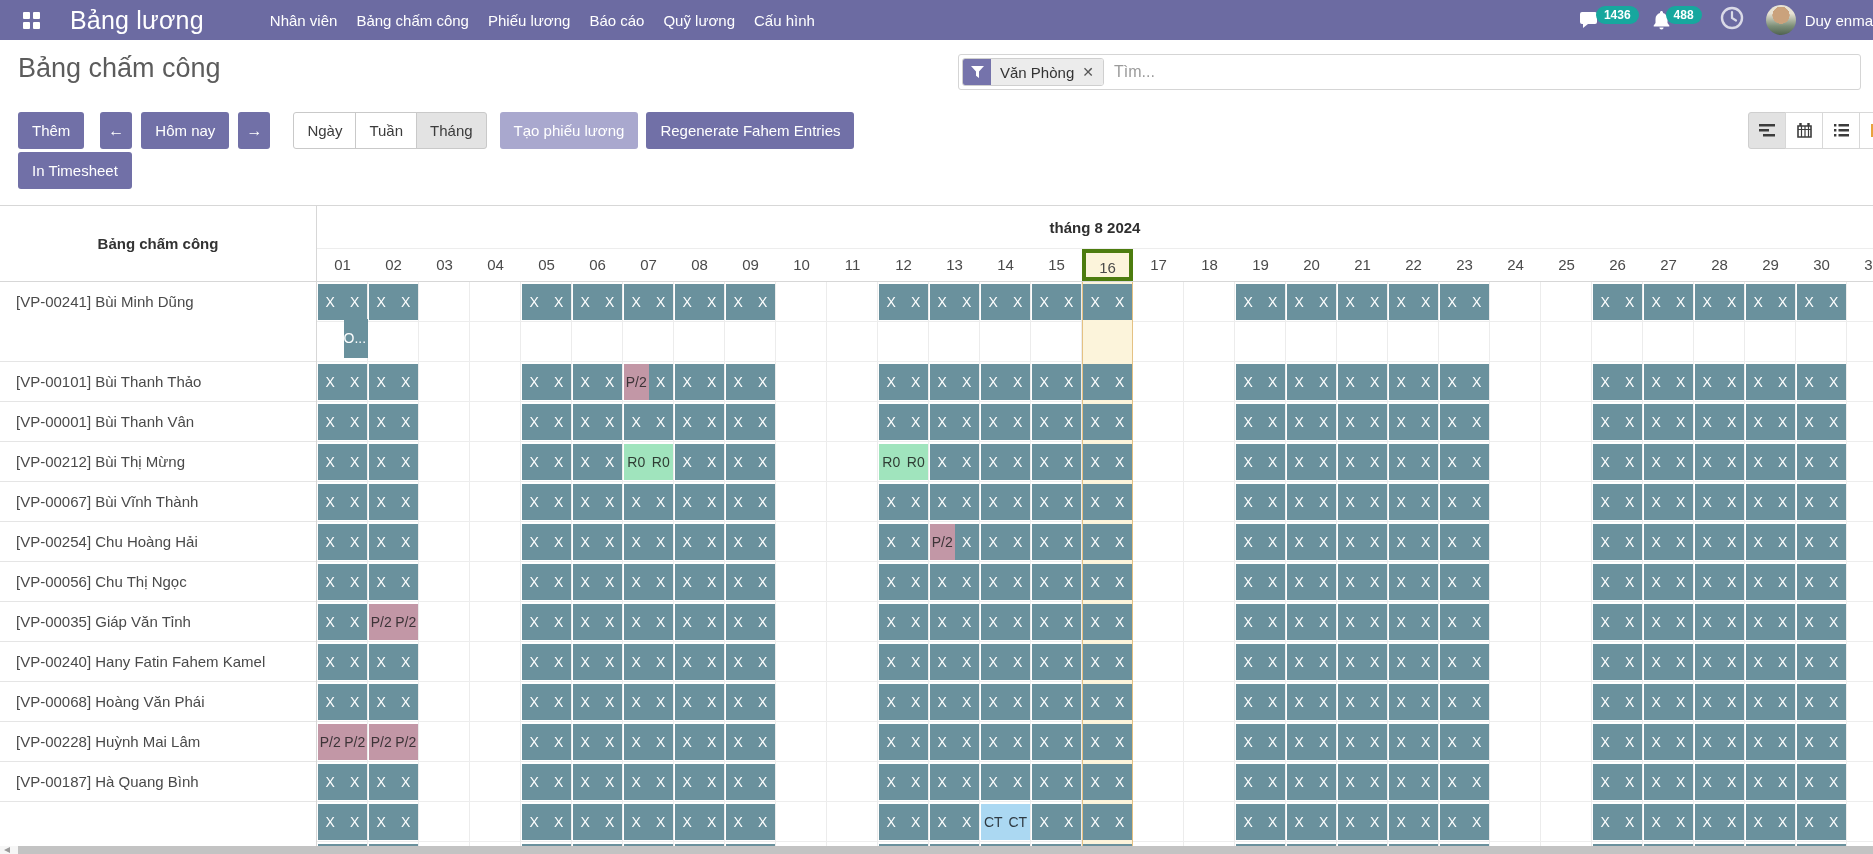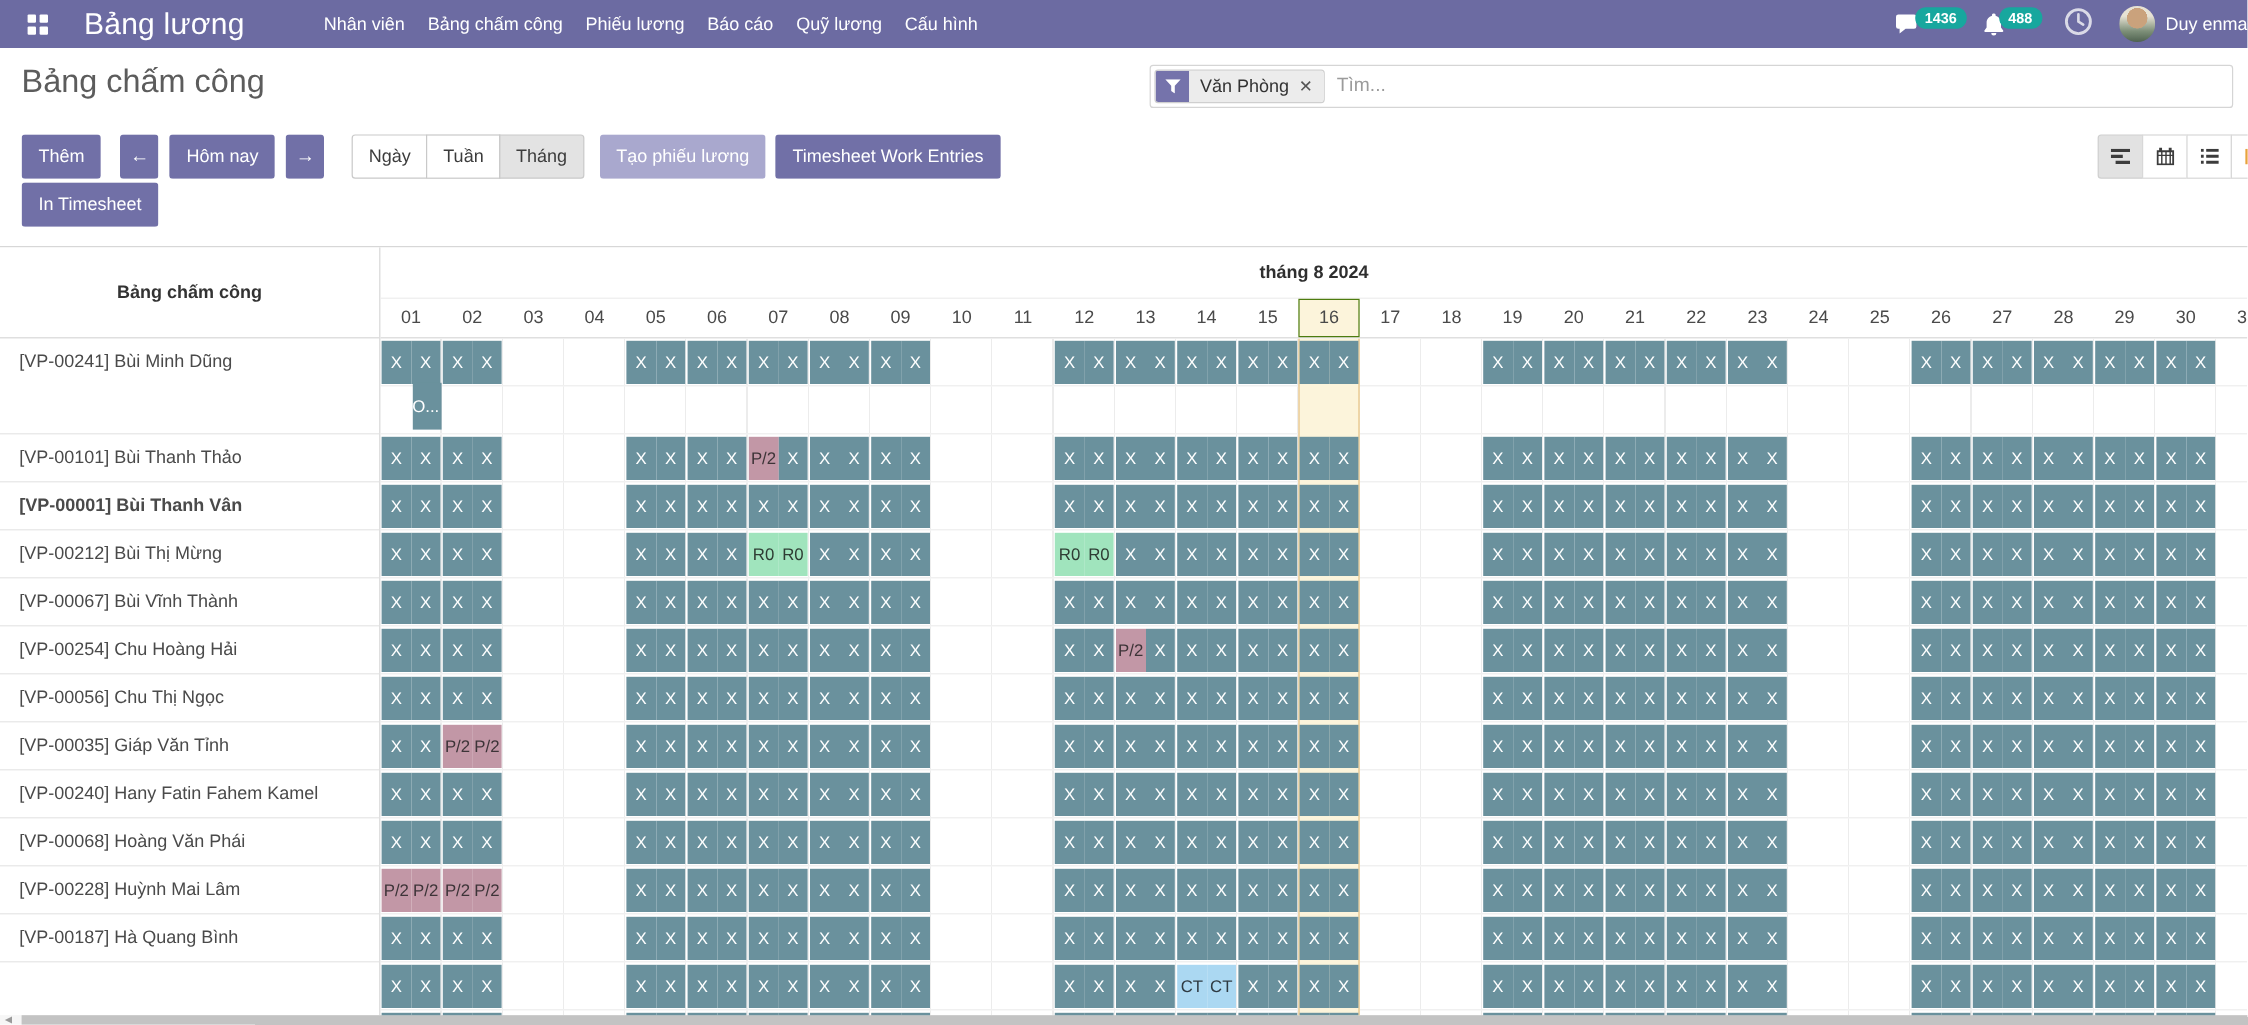--- a/index.html
+++ b/index.html
@@ -70,21 +70,21 @@
   .corner { height:76px; display:flex; align-items:center; justify-content:center;
     font-size:15px; font-weight:bold; color:#333; border-bottom:1px solid #d7d7d7; }
   .name-cell { border-bottom:1px solid #e5e5e5; padding-left:16px; font-size:15px; color:#4a4a4a;
     display:flex; overflow:hidden; white-space:nowrap; cursor:pointer; }
   .name-text { line-height:40px; }
   .right-pane { flex:1; overflow:hidden; position:relative; }
   .month-row { height:43px; line-height:43px; text-align:center; font-size:15px; font-weight:bold;
     color:#2f2f2f; border-bottom:1px solid #ededed; }
   .days-row { height:33px; display:flex; border-bottom:1px solid #d7d7d7; position:relative; }
   .day-label { width:51px; flex:none; text-align:center; line-height:32px; font-size:15px; color:#4a4a4a; }
-  .day-label.today { background:#fcf4db; border:1px solid #4d7c0f; line-height:30px; }
+  .day-label.today { background:#fcf4db; border:4px solid #4d7c0f; line-height:30px; }
   .grid-body { position:relative; height:573px; overflow:hidden; }
   .row-unit { position:relative; height:40px; border-bottom:1px solid #ededed;
     background-image:repeating-linear-gradient(to right, transparent 0, transparent 50px, #ececec 50px, #ececec 51px); }
   .row-unit.sub { background-image:repeating-linear-gradient(to right, transparent 0, transparent 50px, #ececec 50px, #ececec 51px); }
   .today-overlay { position:absolute; top:0; bottom:0; width:51px; background:#fcf4db;
     border-left:1px solid #e4c183; border-right:1px solid #e4c183; z-index:1; }
   .day-cell { position:absolute; top:2px; height:36px; width:49px; display:flex; z-index:2;
     font-size:14px; line-height:36px; text-align:center; cursor:pointer; }
   .day-cell .half { flex:1 1 50%; font-size:14px; }
   .row-unit.sub .day-cell { top:-3px; height:39px; line-height:39px; }
@@ -165,21 +165,21 @@
       <div class="btn btn-purple" style="margin-right:16px">Thêm</div>
       <div class="btn btn-purple btn-arrow" style="margin-right:9px">←</div>
       <div class="btn btn-purple" style="margin-right:9px">Hôm nay</div>
       <div class="btn btn-purple btn-arrow" style="margin-right:23px">→</div>
       <div class="scale-group">
         <div class="btn btn-white">Ngày</div>
         <div class="btn btn-white">Tuần</div>
         <div class="btn btn-white scale-active">Tháng</div>
       </div>
       <div class="btn btn-purple-light" style="margin-left:13px">Tạo phiếu lương</div>
-      <div class="btn btn-purple" style="margin-left:8px">Timesheet Work Entries</div>
+      <div class="btn btn-purple" style="margin-left:8px">Regenerate Fahem Entries</div>
     </div>
     <div class="row2-left">
       <div class="btn btn-purple">In Timesheet</div>
     </div>
     <div class="view-switcher">
       <div class="vs-btn vs-active">
         <svg width="16" height="13" viewBox="0 0 16 13">
             <path fill="#3c3c3c" d="M0 0h16v2.6H0zM0 5h10v2.6H0zM4 10h12v2.6H4z"></path>
           </svg>
       </div>
@@ -206,21 +206,21 @@
   <div class="gantt">
     <div class="left-pane">
       <div class="corner">Bảng chấm công</div>
       <div id="names-col">
           <div class="name-cell" style="height: 80px;">
             <span class="name-text">[VP-00241] Bùi Minh Dũng</span>
           </div>
           <div class="name-cell" style="height: 40px;">
             <span class="name-text">[VP-00101] Bùi Thanh Thảo</span>
           </div>
-          <div class="name-cell" style="height: 40px; font-weight: bold;">
+          <div class="name-cell" style="height: 40px;">
             <span class="name-text">[VP-00001] Bùi Thanh Vân</span>
           </div>
           <div class="name-cell" style="height: 40px;">
             <span class="name-text">[VP-00212] Bùi Thị Mừng</span>
           </div>
           <div class="name-cell" style="height: 40px;">
             <span class="name-text">[VP-00067] Bùi Vĩnh Thành</span>
           </div>
           <div class="name-cell" style="height: 40px;">
             <span class="name-text">[VP-00254] Chu Hoàng Hải</span>

